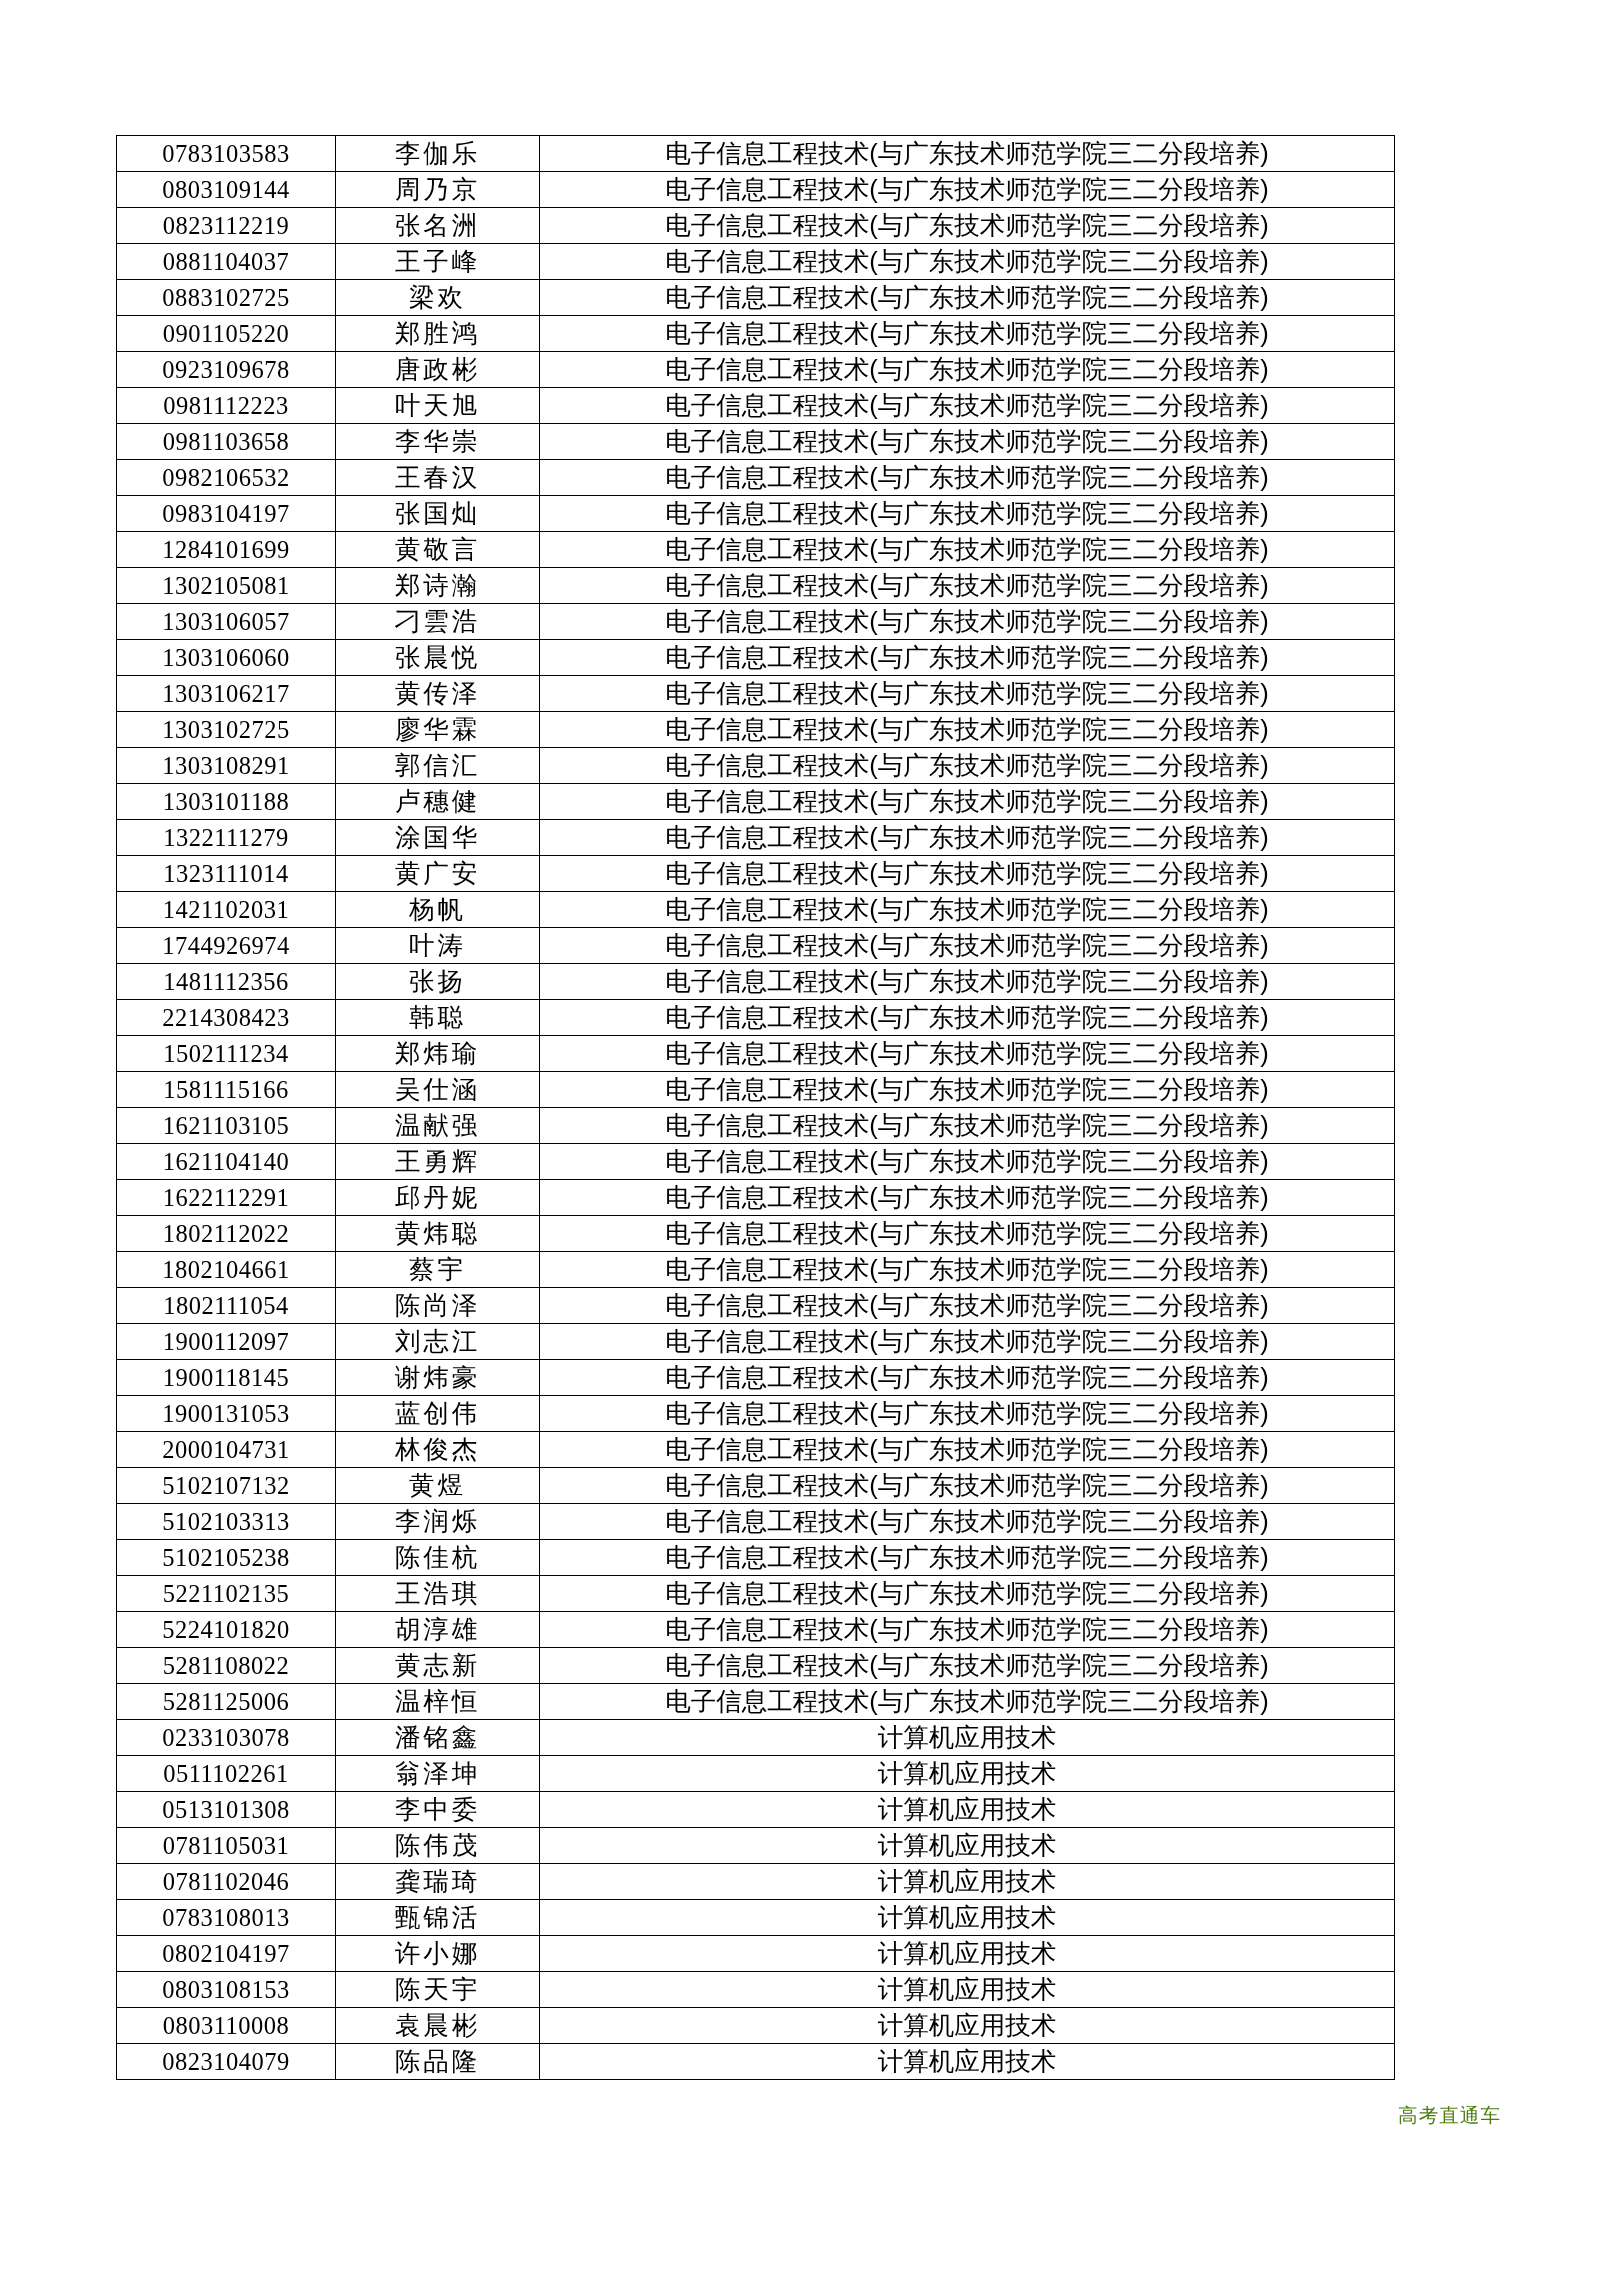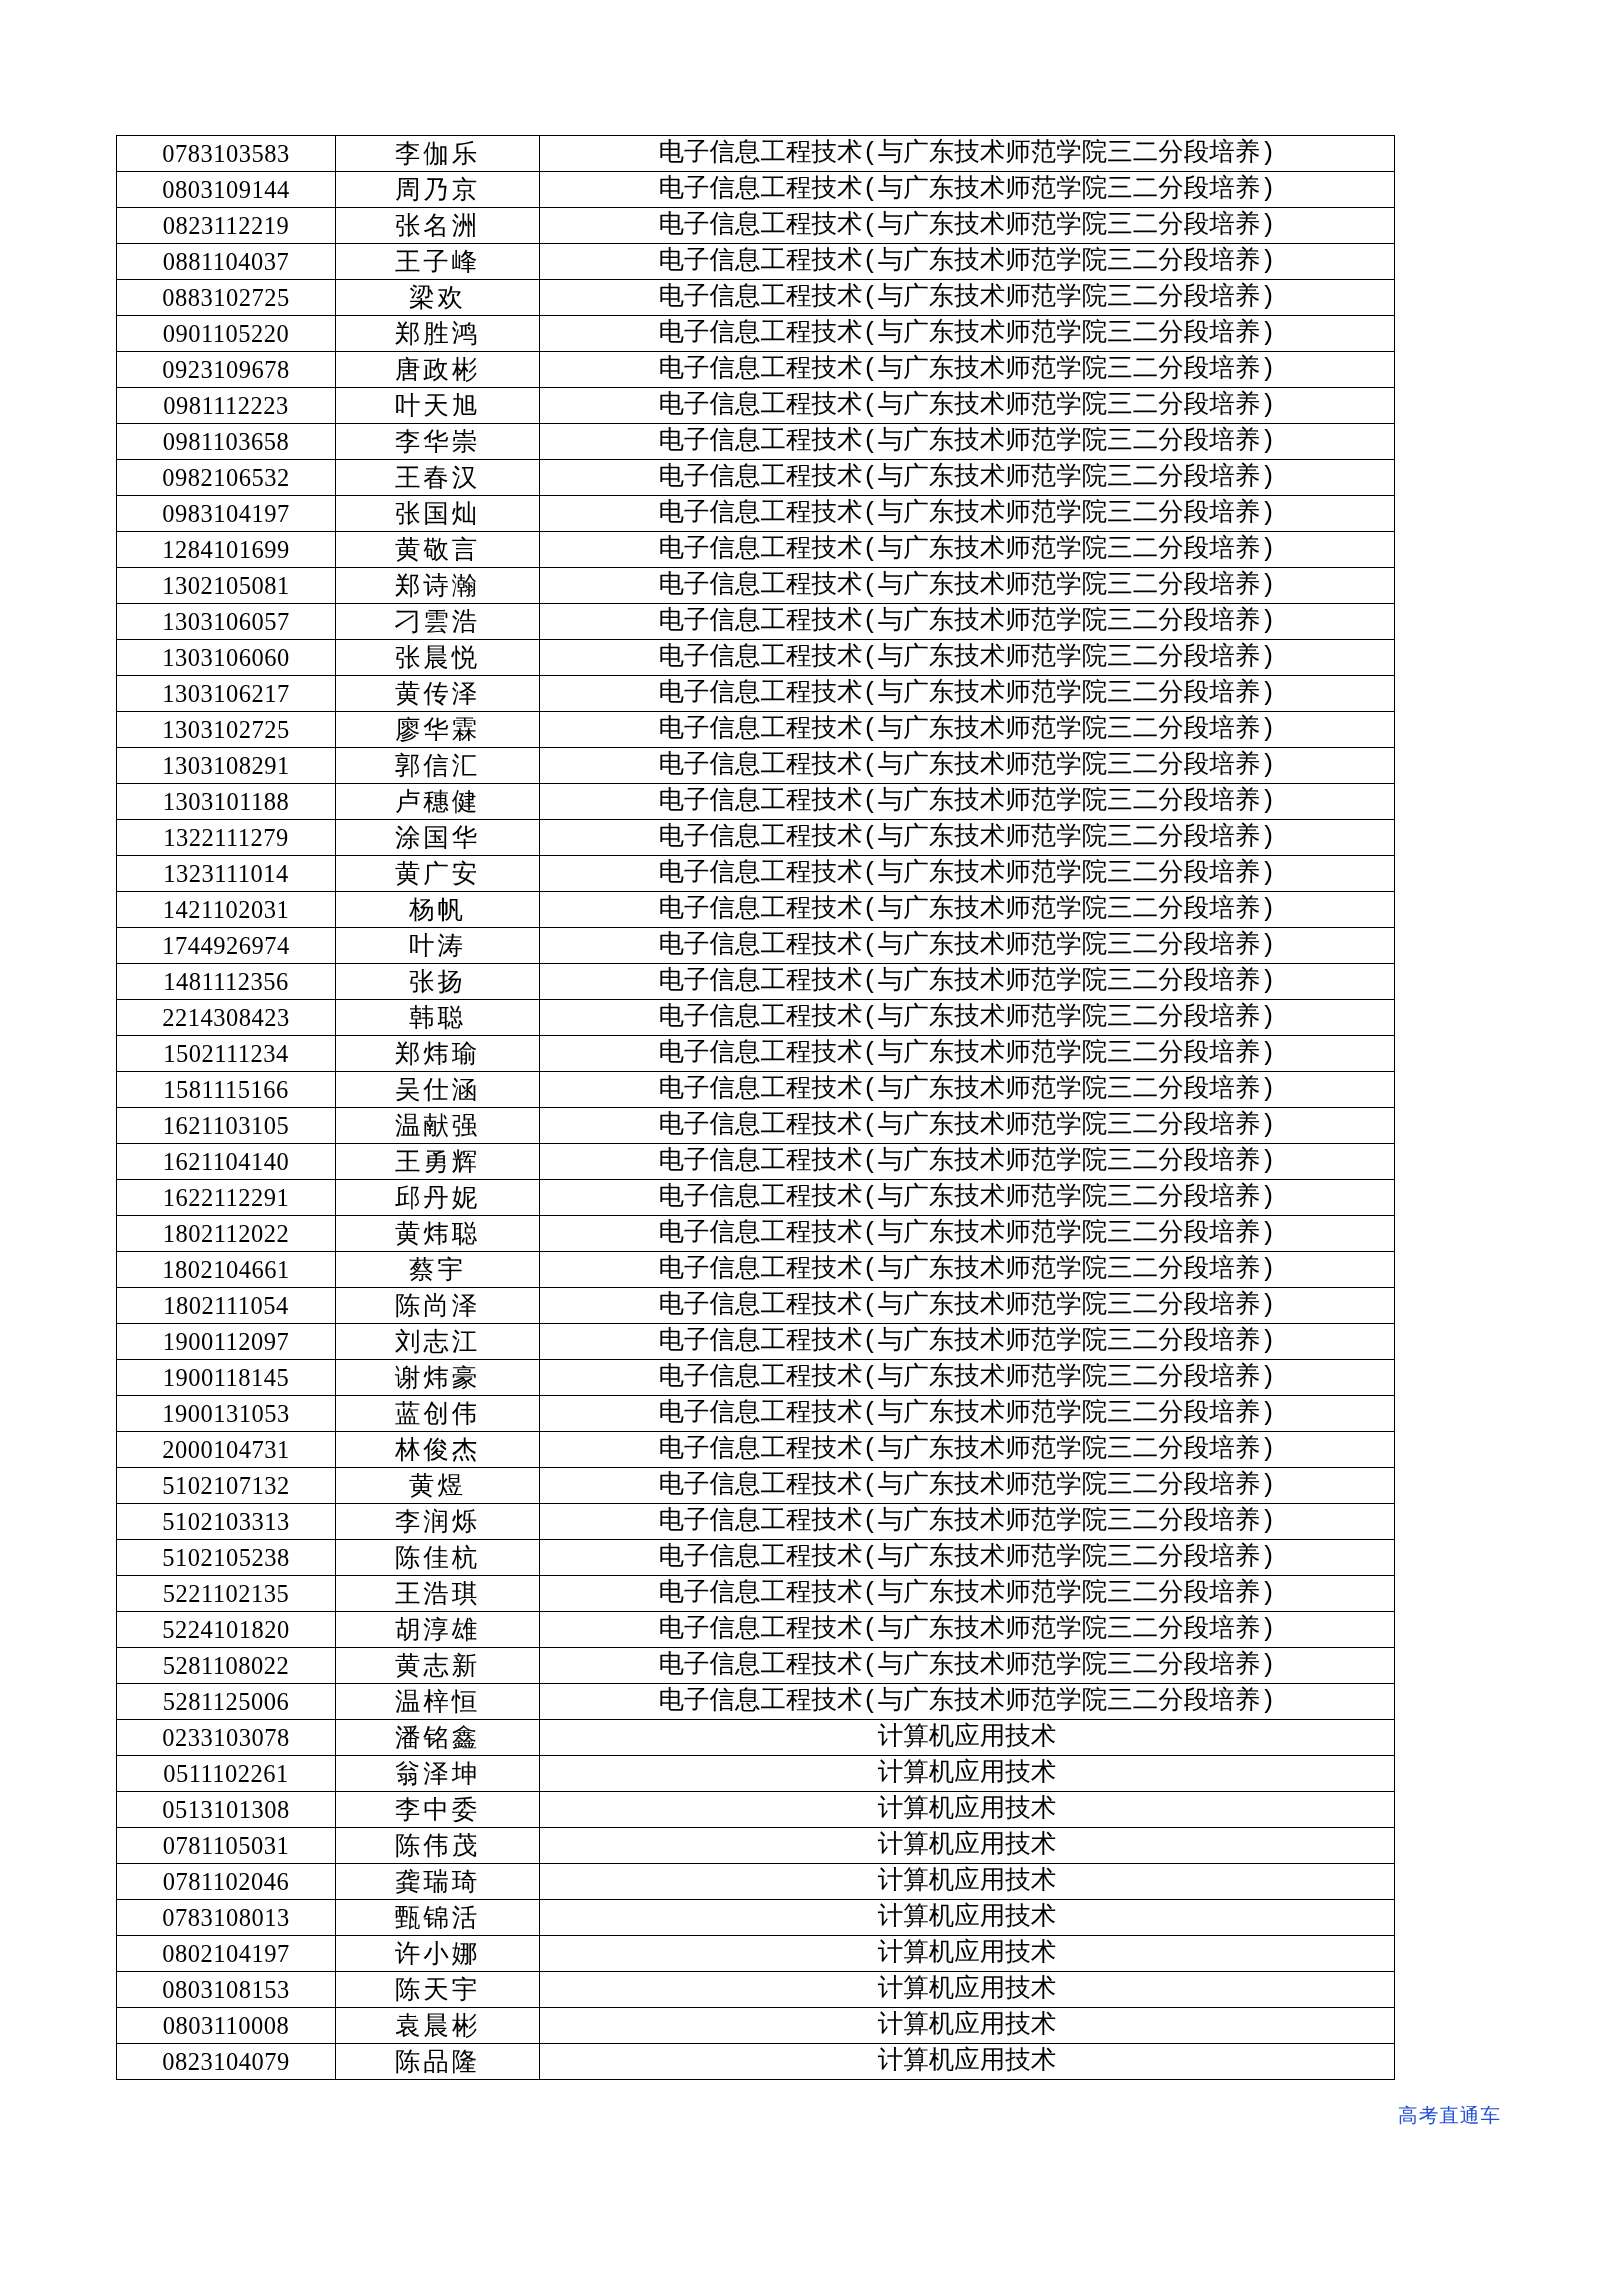--- a/index.html
+++ b/index.html
@@ -53,28 +53,28 @@
   td.col-name {
     width: 203px;
     font-size: 25.5px;
     letter-spacing: 2.9px;
     font-family: "DejaVu Sans", "Liberation Sans", sans-serif;
   }
   td.col-program {
     width: 854px;
     font-size: 25.5px;
     letter-spacing: 0px;
-    font-family: Liberation Mono, monospace;
+    font-family: Liberation Sans, sans-serif;
   }
   .watermark {
     position: absolute;
     right: 120px;
     bottom: 73px;
     font-size: 19.6px;
-    color: #1d4ed8;
+    color: #4d7c0f;
     font-family: "DejaVu Sans", "Liberation Sans", sans-serif;
     letter-spacing: 1px;
     white-space: nowrap;
   }
 </style>
 </head>
 <body>
 
 <div class="page">
   <div class="table-wrap">

